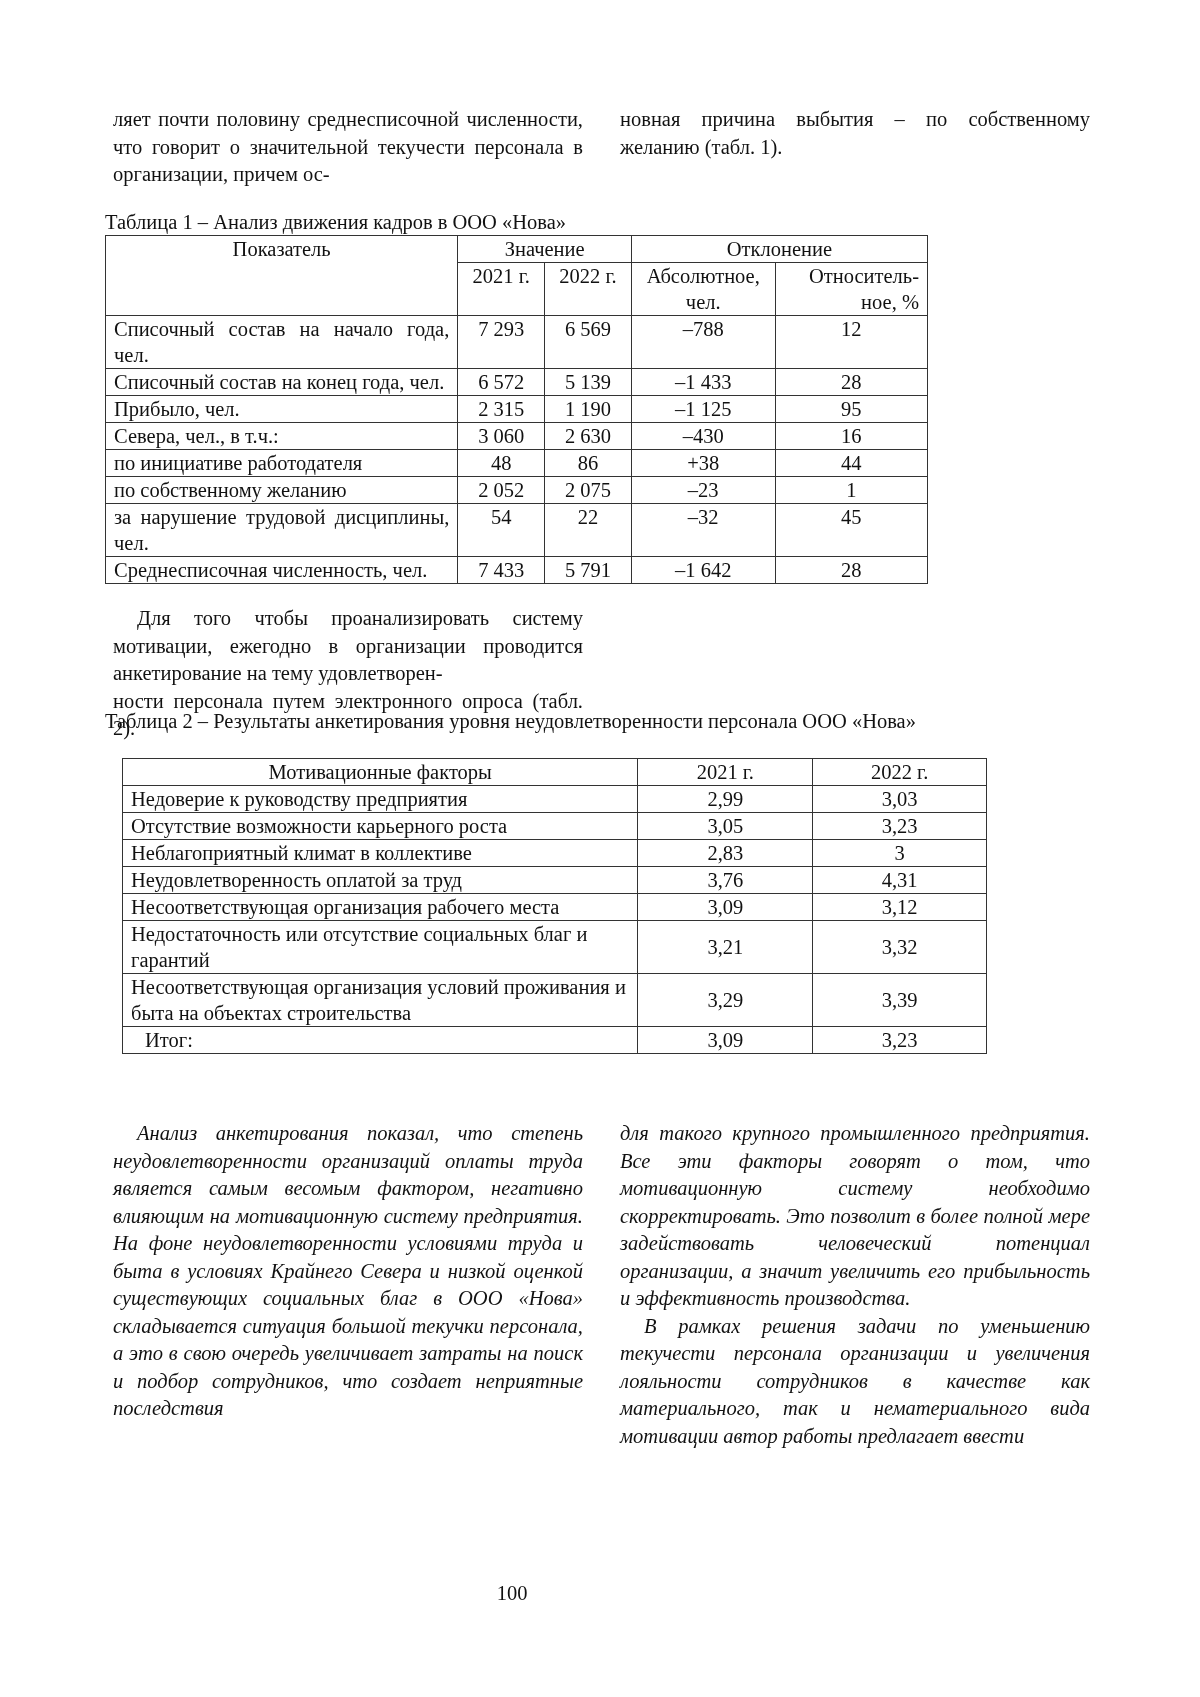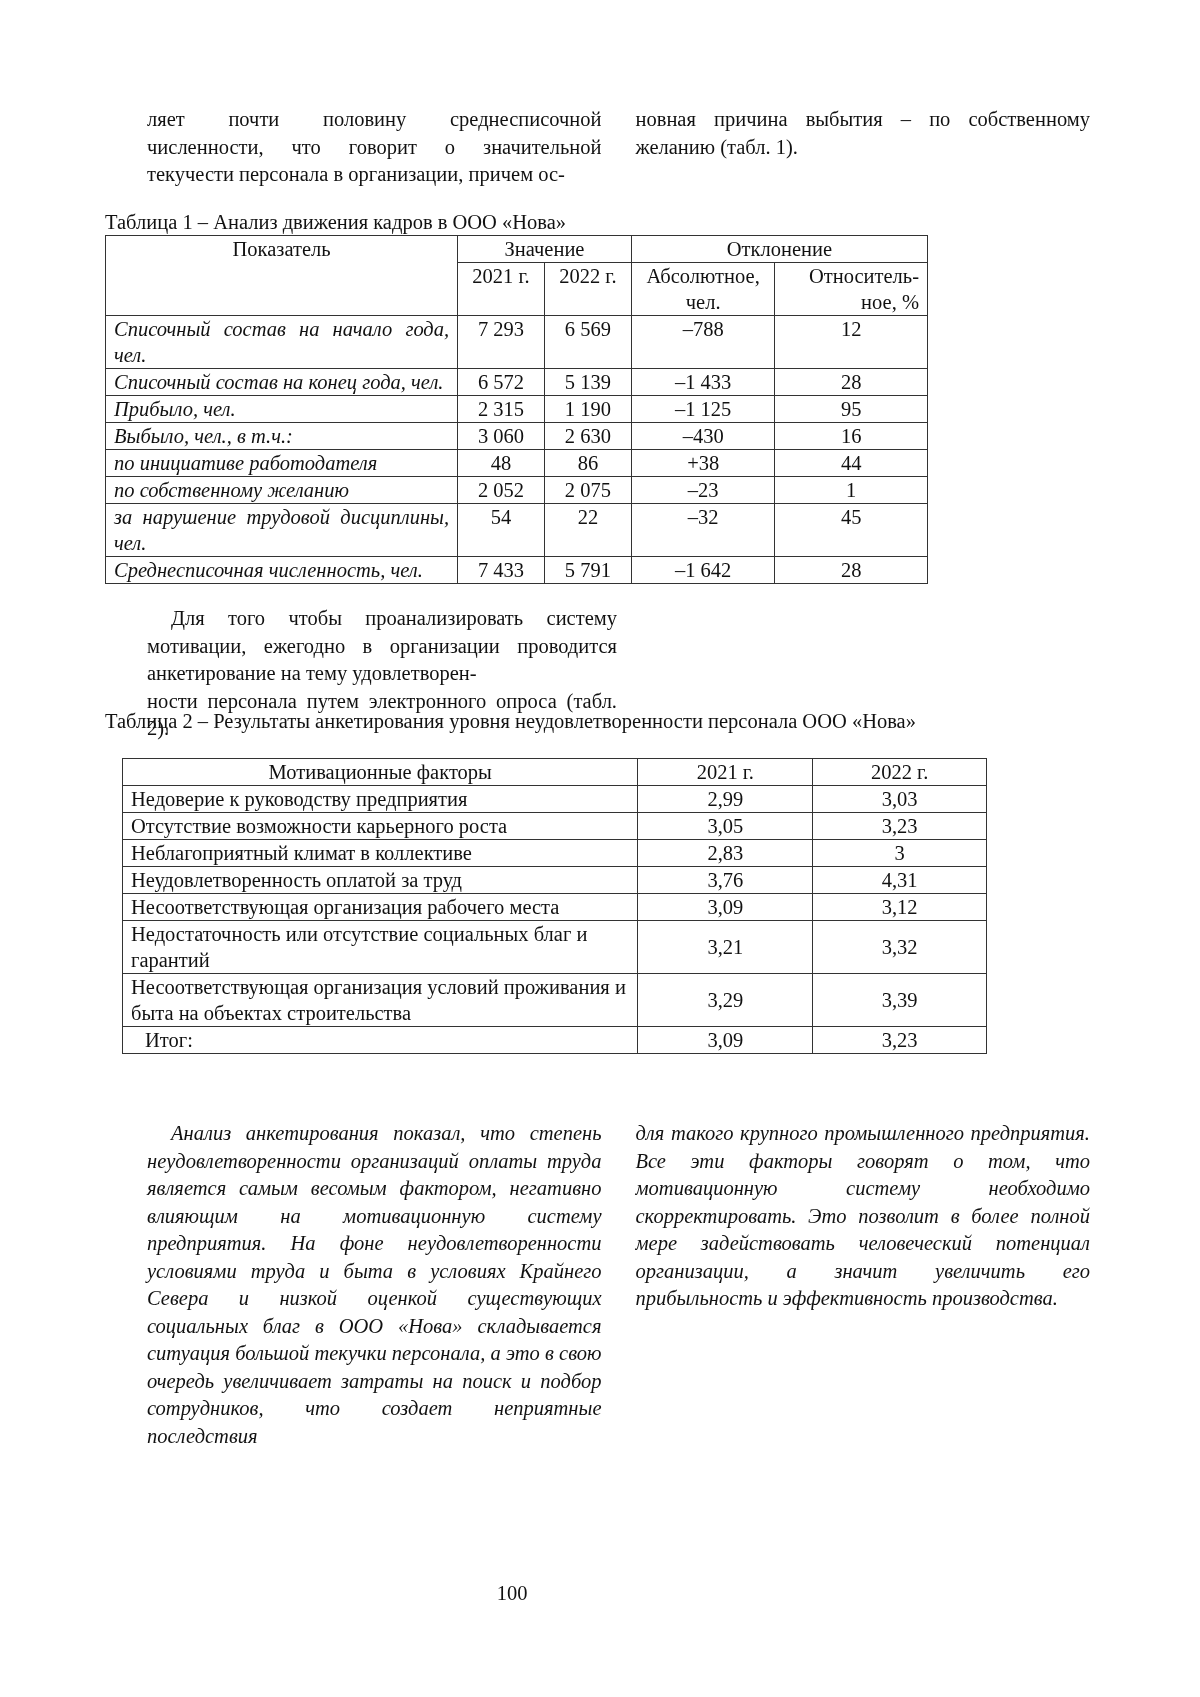--- a/index.html
+++ b/index.html
@@ -6,29 +6,29 @@
   body {
     width: 1200px; height: 1697px; position: relative; overflow: hidden;
     font-family: "Liberation Serif", "DejaVu Serif", serif;
     color: #111111;
   }
   .cols {
     position: absolute; left: 113px; width: 977px;
     display: flex; justify-content: space-between;
     font-size: 20.5px; line-height: 27.5px;
   }
-  .col { width: 470px; text-align: justify; margin-left: 34px; }
+  .col { width: 470px; text-align: justify; }
   .col p { margin: 0; }
   .col p.indent { text-indent: 24px; }
   .caption { position: absolute; font-size: 20.5px; line-height: 24px; white-space: nowrap; }
   table { position: absolute; border-collapse: collapse; font-size: 20.5px; line-height: 26px; }
   td, th { border: 1.5px solid #333; padding: 0 8px; font-weight: normal; vertical-align: top; }
   th { text-align: center; }
   td.num { text-align: center; }
-  td.just { text-align: justify; text-align-last: left; font-style: italic; }
+  td.just { text-align: justify; text-align-last: left; }
   td.mid { vertical-align: middle; }
   .page-num { position: absolute; top: 1582px; left: 0; width: 1024px; text-align: center; font-size: 20.5px; }
 </style>
 </head>
 <body>
 
 <div class="cols" style="top:106px;">
   <div class="col">
       <p>ляет почти половину среднесписочной численности, что говорит о значительной текучести персонала в организации, причем ос-</p>
     </div>
@@ -75,21 +75,21 @@
         <td class="num">28</td>
       </tr>
       <tr>
         <td class="just">Прибыло, чел.</td>
         <td class="num">2 315</td>
         <td class="num">1 190</td>
         <td class="num">–1 125</td>
         <td class="num">95</td>
       </tr>
       <tr>
-        <td class="just">Выбыло, чел., в т.ч.:</td>
+        <td class="just">Севера, чел., в т.ч.:</td>
         <td class="num">3 060</td>
         <td class="num">2 630</td>
         <td class="num">–430</td>
         <td class="num">16</td>
       </tr>
       <tr>
         <td class="just">по инициативе работодателя</td>
         <td class="num">48</td>
         <td class="num">86</td>
         <td class="num">+38</td>
@@ -187,16 +187,17 @@
     </tr>
   </tfoot>
 </table>
 
 <div class="cols" style="top:1120px;font-style:italic;">
   <div class="col">
       <p class="indent">Анализ анкетирования показал, что степень неудовлетворенности организаций оплаты труда является самым весомым фактором, негативно влияющим на мотивационную систему предприятия. На фоне неудовлетворенности условиями труда и быта в условиях Крайнего Севера и низкой оценкой существующих социальных благ в ООО «Нова» складывается ситуация большой текучки персонала, а это в свою очередь увеличивает затраты на поиск и подбор сотрудников, что создает неприятные последствия</p>
     </div>
   <div class="col">
     <p>для такого крупного промышленного предприятия. Все эти факторы говорят о том, что мотивационную систему необходимо скорректировать. Это позволит в более полной мере задействовать человеческий потенциал организации, а значит увеличить его прибыльность и эффективность производства.</p>
+    <p class="indent">В рамках решения задачи по уменьшению текучести персонала организации и увеличения лояльности сотрудников в качестве как материального, так и нематериального вида мотивации автор работы предлагает ввести</p>
   </div>
 </div>
 
 <div class="page-num">100</div>
 
 </body></html>

